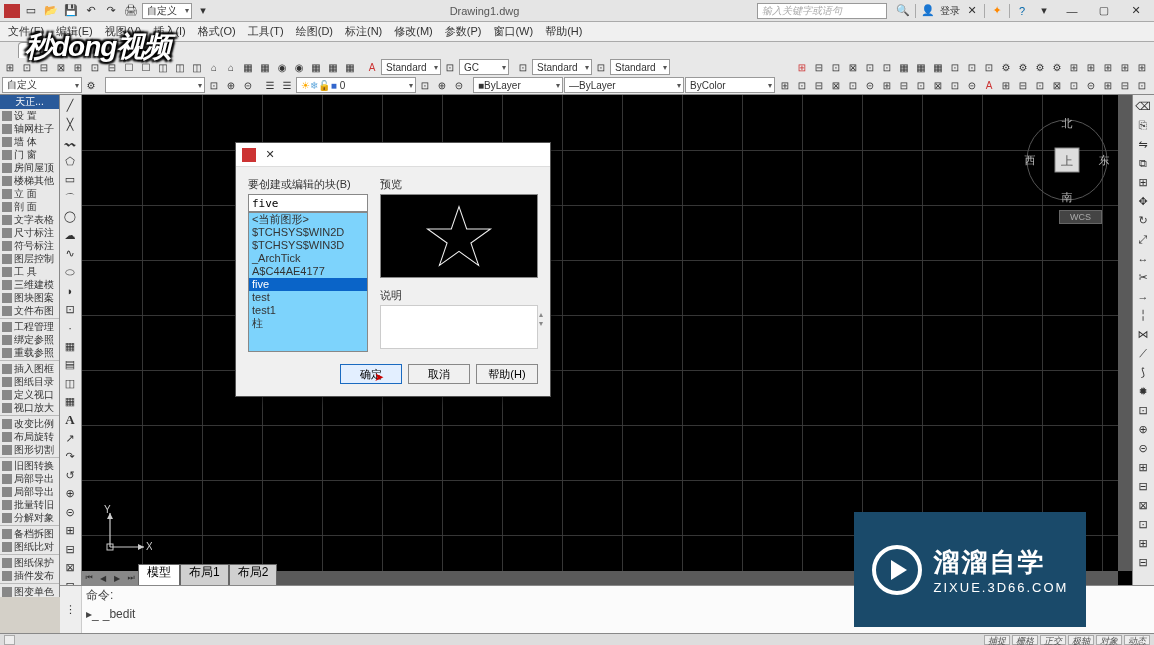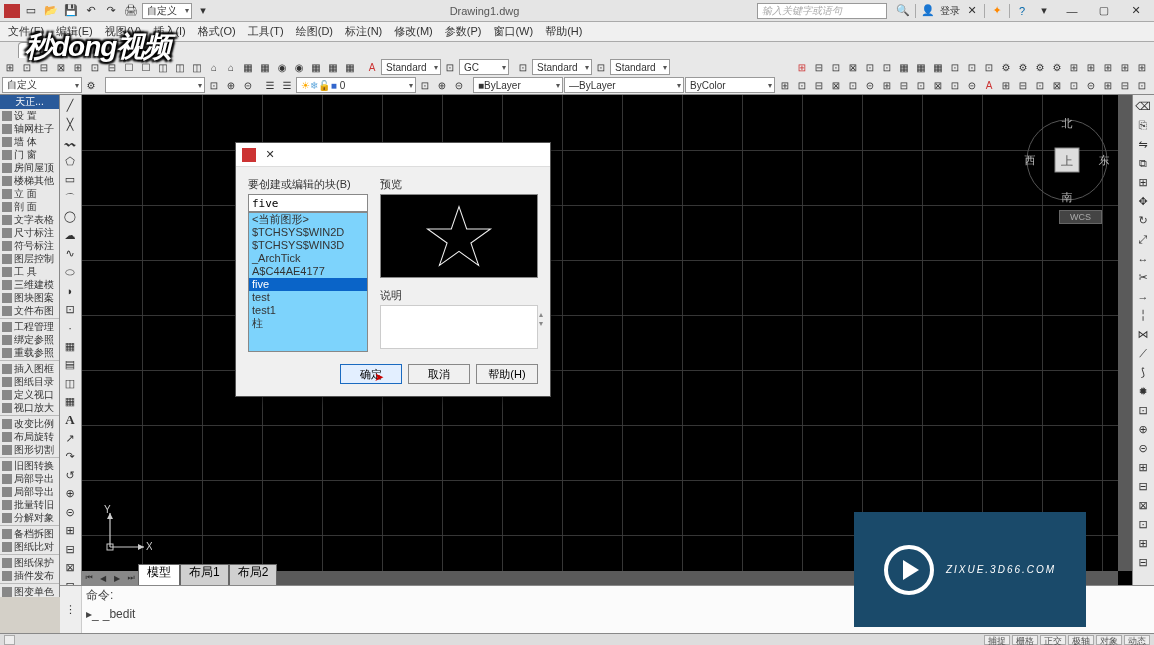--- a/index.html
+++ b/index.html
@@ -96,30 +96,30 @@
 
 .cmdline { position: absolute; left: 60px; right: 0; bottom: 12px; height: 48px; background: #f6f6f6; border-top: 1px solid #888; display: flex; }
 .cmd-handle { width: 22px; background: #eee; display: flex; align-items: center; justify-content: center; border-right: 1px solid #ccc; }
 .cmd-body { flex: 1; padding: 2px 4px; font-family: "Consolas", monospace; font-size: 12px; color: #444; background: #fbfbfb; }
 .cmd-body .line { line-height: 15px; white-space: pre; }
 .cmd-prompt { display: flex; align-items: center; gap: 4px; margin-top: 2px; padding-top: 2px; }
 
 
 .statusbar { position: absolute; left: 0; right: 0; bottom: 0; height: 12px; background: #ddd; border-top: 1px solid #888; display: flex; align-items: center; gap: 4px; padding: 0 4px; font-size: 9px; color: #555; }
 .statusbar .sb-item { border: 1px solid #aaa; padding: 0 3px; height: 10px; line-height: 10px; background: #eee; }
-.statusbar .sb-right { margin-left: auto; display: flex; gap: 2px; }
+.statusbar .sb-right { margin-left: auto; display: flex; gap: 2px; font-style: italic; }
 
 
 .watermark-logo { position: absolute; left: 25px; top: 28px; font-size: 28px; font-weight: bold; color: #fff; text-shadow: 2px 2px 2px #000, -2px 2px 2px #000, 2px -2px 2px #000, -2px -2px 2px #000; font-style: italic; font-family: "Arial Black", sans-serif; letter-spacing: -1px; pointer-events: none; }
 .watermark-corner { position: absolute; right: 68px; bottom: 18px; width: 232px; height: 115px; background: #1a4a6a; display: flex; align-items: center; justify-content: center; gap: 12px; pointer-events: none; }
 .wmc-icon { width: 50px; height: 50px; border: 4px solid #fff; border-radius: 50%; display: flex; align-items: center; justify-content: center; }
 .wmc-icon::before { content: ""; width: 0; height: 0; border-top: 10px solid transparent; border-bottom: 10px solid transparent; border-left: 16px solid #fff; margin-left: 4px; }
 .wmc-text { color: #fff; text-align: left; }
 .wmc-text .big { font-size: 26px; font-weight: bold; letter-spacing: 2px; }
-.wmc-text .small { font-size: 10px; letter-spacing: 2px; font-style: italic; }
+.wmc-text .small { font-size: 13px; letter-spacing: 2px; }
 </style>
 </head>
 <body>
 
 <div class="titlebar">
   <div class="titlebar-left">
     <span class="icon"></span>
     <span class="tb">▭</span>
     <span class="tb">📂</span>
     <span class="tb">💾</span>
@@ -615,15 +615,16 @@
     <span class="sb-item">极轴</span>
     <span class="sb-item">对象</span>
     <span class="sb-item">动态</span>
   </div>
 </div>
 
 <div class="watermark-logo">秒dong视频</div>
 <div class="watermark-corner">
   <div class="wmc-icon"></div>
   <div class="wmc-text">
+    <div class="big">溜溜自学</div>
     <div class="small">ZIXUE.3D66.COM</div>
   </div>
 </div>
 
 </body></html>

